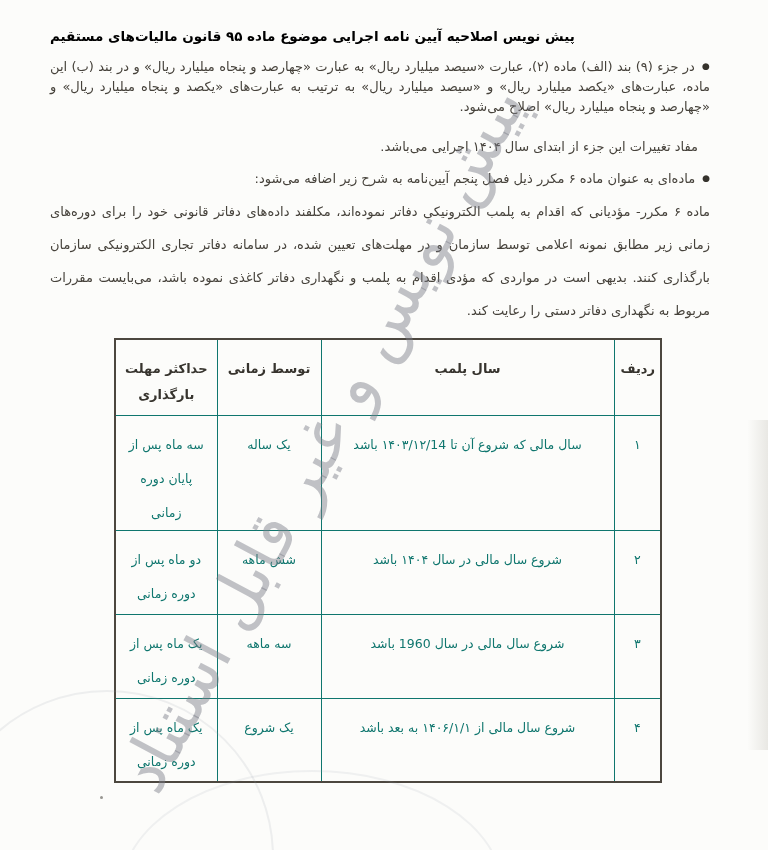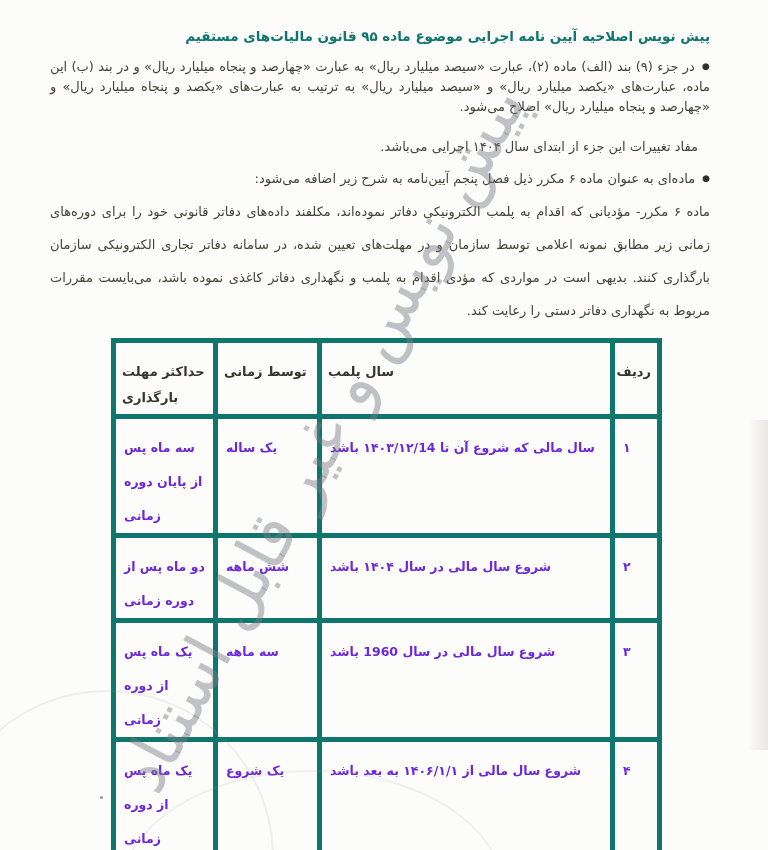--- a/index.html
+++ b/index.html
@@ -11,24 +11,24 @@
     position:relative;
     overflow:hidden;
     color:#46423b;
   }
   .page{
     position:absolute;inset:0;
     padding:28px 58px 0 50px;
     box-sizing:border-box;
   }
   .doc-title{
-    text-align:right;
+    text-align:left;
     font-weight:bold;
     font-size:13.5px;
-    color:#0f766e;
+    color:#000000;
     margin-bottom:12px;
     letter-spacing:0.2px;
   }
   .bullet{
     font-size:13px;
     line-height:20px;
     text-align:justify;
     margin-top:7px;
     color:#46423b;
   }
@@ -52,41 +52,40 @@
   }
   table.sched{
     table-layout:fixed;
     width:546px;
     margin:11px 48px 0 0;
     border-collapse:collapse;
     border:2px solid #4c473f;
     background:transparent;
   }
   table.sched th, table.sched td{
-    border:5px solid #0f766e;
-    text-align:left;
+    border:1px solid #0f766e;
+    text-align:center;
     vertical-align:top;
     box-sizing:border-box;
     overflow:hidden;
   }
   table.sched th{
     font-size:13px;
     font-weight:bold;
     color:#37342e;
     height:76px;
     padding:16px 6px 0;
     line-height:26px;
   }
   table.sched td{
     font-size:12.5px;
     height:84px;
     padding:12px 8px 0;
     line-height:34px;
-    color:#6d28d9;
-    font-weight:bold;
+    color:#0f766e;
   }
   
   .watermark{
     position:absolute;
     top:400px;
     left:-72px;
     white-space:nowrap;
     font-size:66px;
     letter-spacing:2px;
     color:rgba(122,124,136,0.46);

